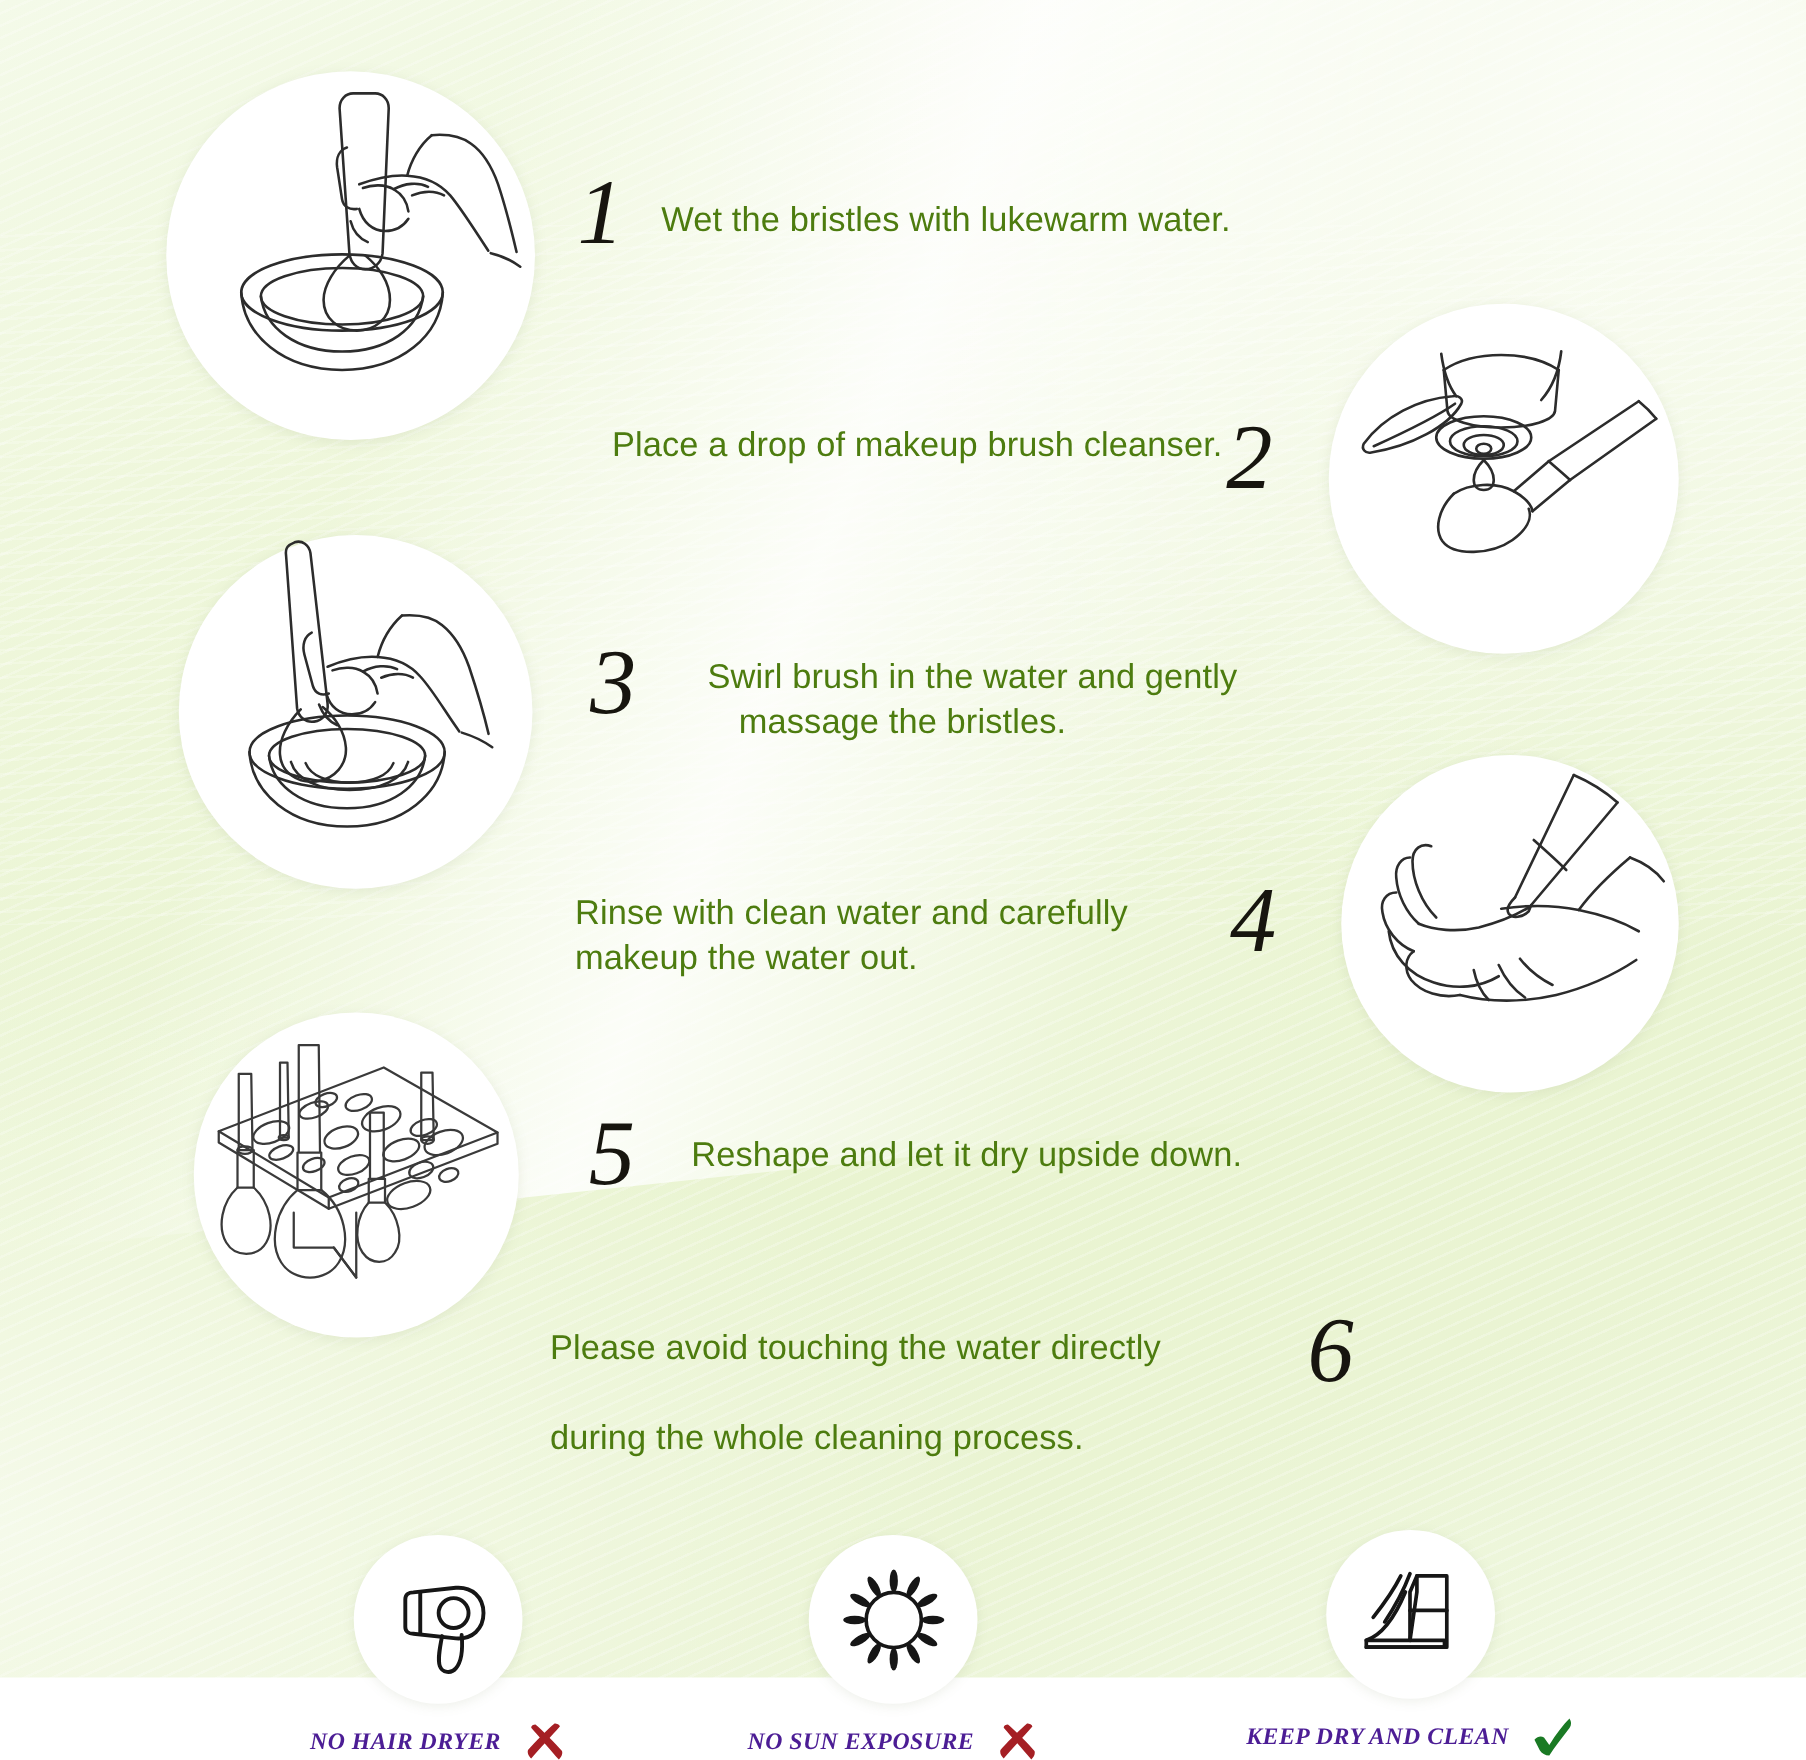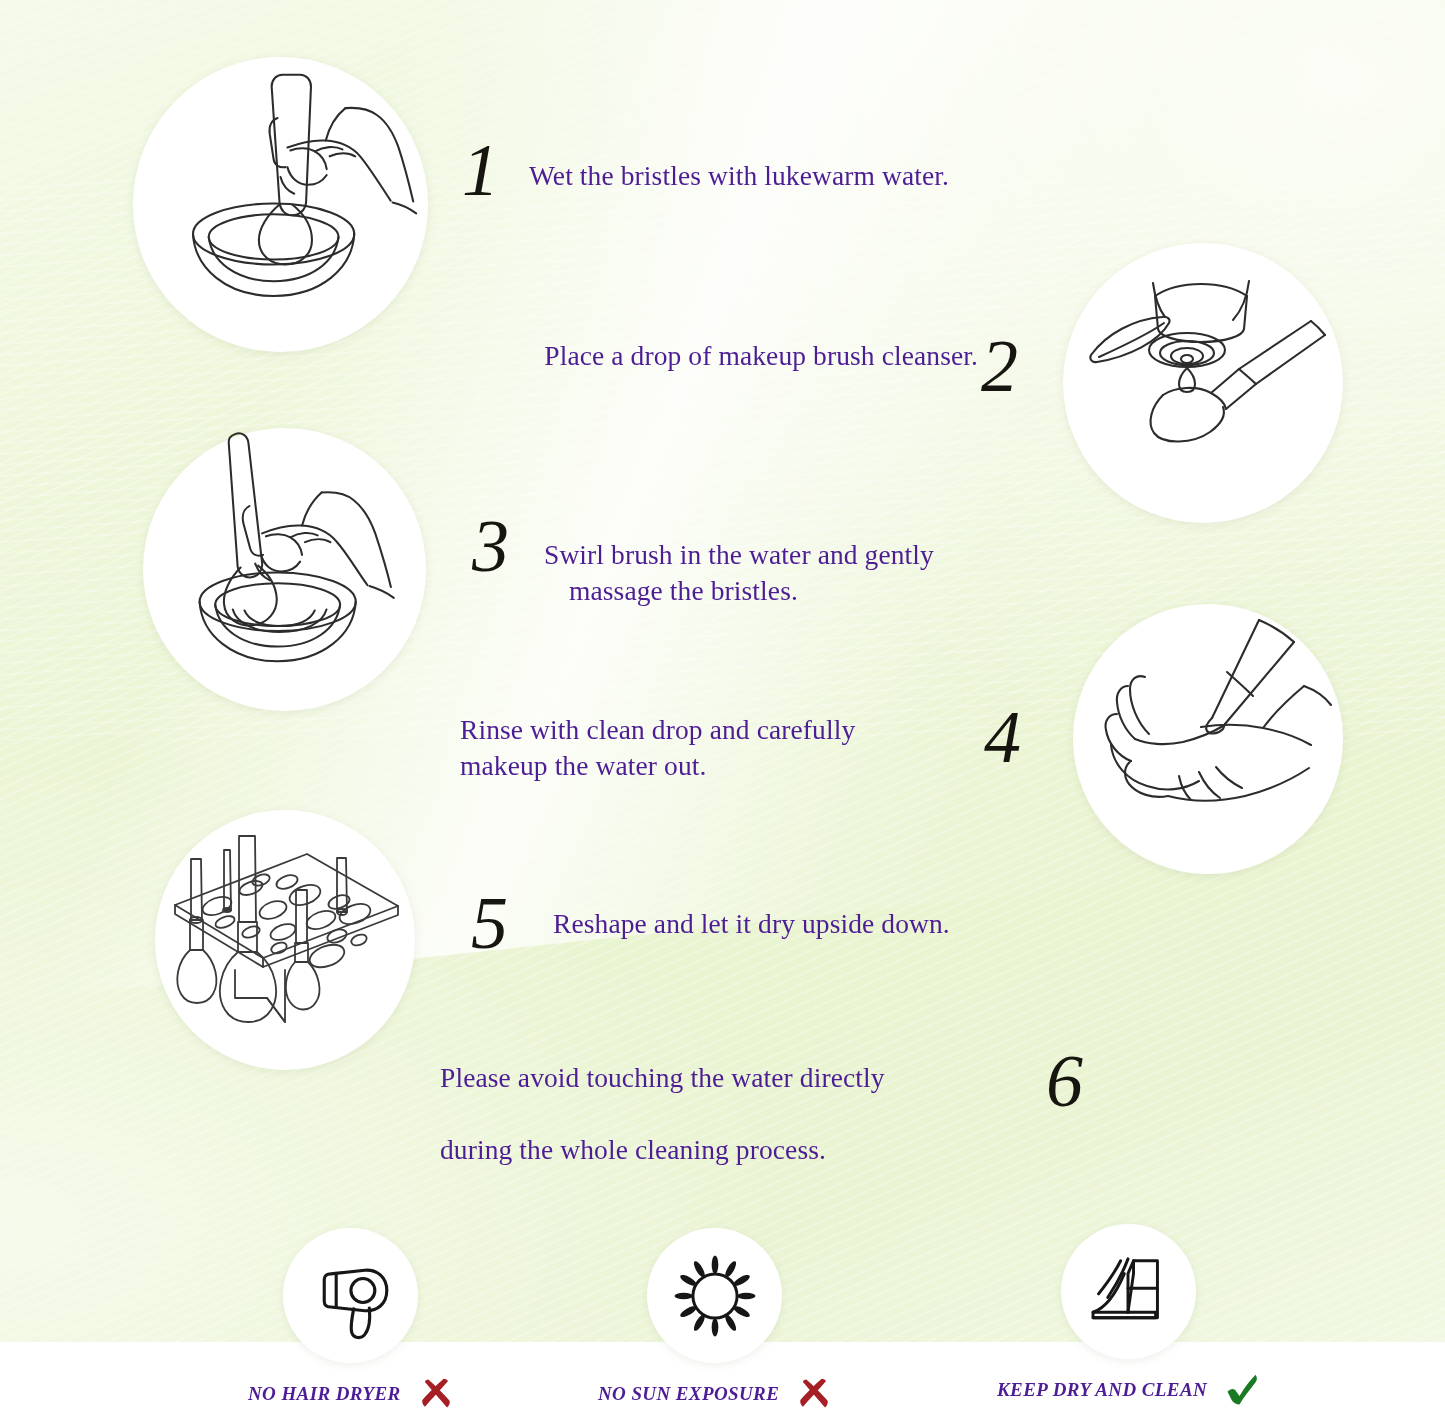--- a/index.html
+++ b/index.html
@@ -104,24 +104,24 @@
     position: absolute;
     font-family: "Liberation Serif", serif;
     font-style: italic;
     font-weight: 400;
     font-size: 74px;
     line-height: 1;
     color: #17150f;
   }
   .step-text {
     position: absolute;
-    font-family: Liberation Serif, serif;
+    font-family: Liberation Sans, sans-serif;
     font-size: 27.5px;
     line-height: 1.30;
-    color: #4c1d95;
+    color: #4d7c0f;
     letter-spacing: 0.1px;
   }
   .step-text.right { text-align: left; }
   .step-text.left  { text-align: left; }
 
   
   .foot-item {
     position: absolute;
     display: flex;
     flex-direction: column;
@@ -251,21 +251,21 @@
       <path d="M121 130 C124 141 132 147 142 147 C150 147 157 143 161 137"></path>
       <path d="M126 111 C134 108 144 108 151 112 C158 116 162 123 163 130"></path>
       <path d="M151 112 C160 107 171 106 179 110"></path>
       <path d="M166 117 C175 113 185 113 192 117"></path>
       <path d="M232 162 C242 165 250 169 257 174"></path>
       <path d="M115 139 C118 147 123 153 130 156"></path>
     </svg>
   </div>
 
   <div class="step-num" style="left:472px; top:509px;">3</div>
-  <div class="step-text right" style="left:544px; top:523px; width:520px;margin-top:14px;">
+  <div class="step-text right" style="left:566px; top:523px; width:520px;">
     <span>Swirl brush in the water and gently</span><br>
     <span style="display:inline-block; padding-left:25px;text-align:center;">massage the bristles.</span>
   </div>
 
   <div class="circle" style="left:1073px; top:604px; width:270px; height:270px;">
     <svg width="270" height="270" viewBox="0 0 270 270" fill="none" stroke="#2c2c2c" stroke-width="2.1" stroke-linecap="round" stroke-linejoin="round">
 
       <path d="M186 16 L139 114"></path>
       <path d="M221 38 L152 120"></path>
       <path d="M186 16 C200 22 212 30 221 38"></path>
@@ -285,21 +285,21 @@
       <path d="M190 124 C198 113 212 98 231 82"></path>
       <path d="M95 192 C118 198 146 198 172 192 C196 186 218 176 236 164"></path>
       <path d="M106 172 C108 182 112 190 118 196"></path>
       <path d="M126 168 C131 179 138 188 147 194"></path>
       <path d="M143 163 C150 172 159 179 169 184"></path>
     </svg>
   </div>
 
   <div class="step-num" style="left:984px; top:700px;">4</div>
   <div class="step-text left" style="left:460px; top:712px; width:520px;">
-    <span>Rinse with clean drop and carefully</span><br>
+    <span>Rinse with clean water and carefully</span><br>
     <span>makeup the water out.</span>
   </div>
 
   <div class="circle" style="left:155px; top:810px; width:260px; height:260px;">
     <svg width="260" height="260" viewBox="0 0 260 260" fill="none" stroke="#3a3a3a" stroke-width="1.8" stroke-linecap="round" stroke-linejoin="round">
 
       <path d="M20 95 L152 44 L243 96 L108 148 Z"></path>
       <path d="M243 96 L243 105 L108 157 L108 148"></path>
       <path d="M20 95 L20 104 L108 157"></path>
 

